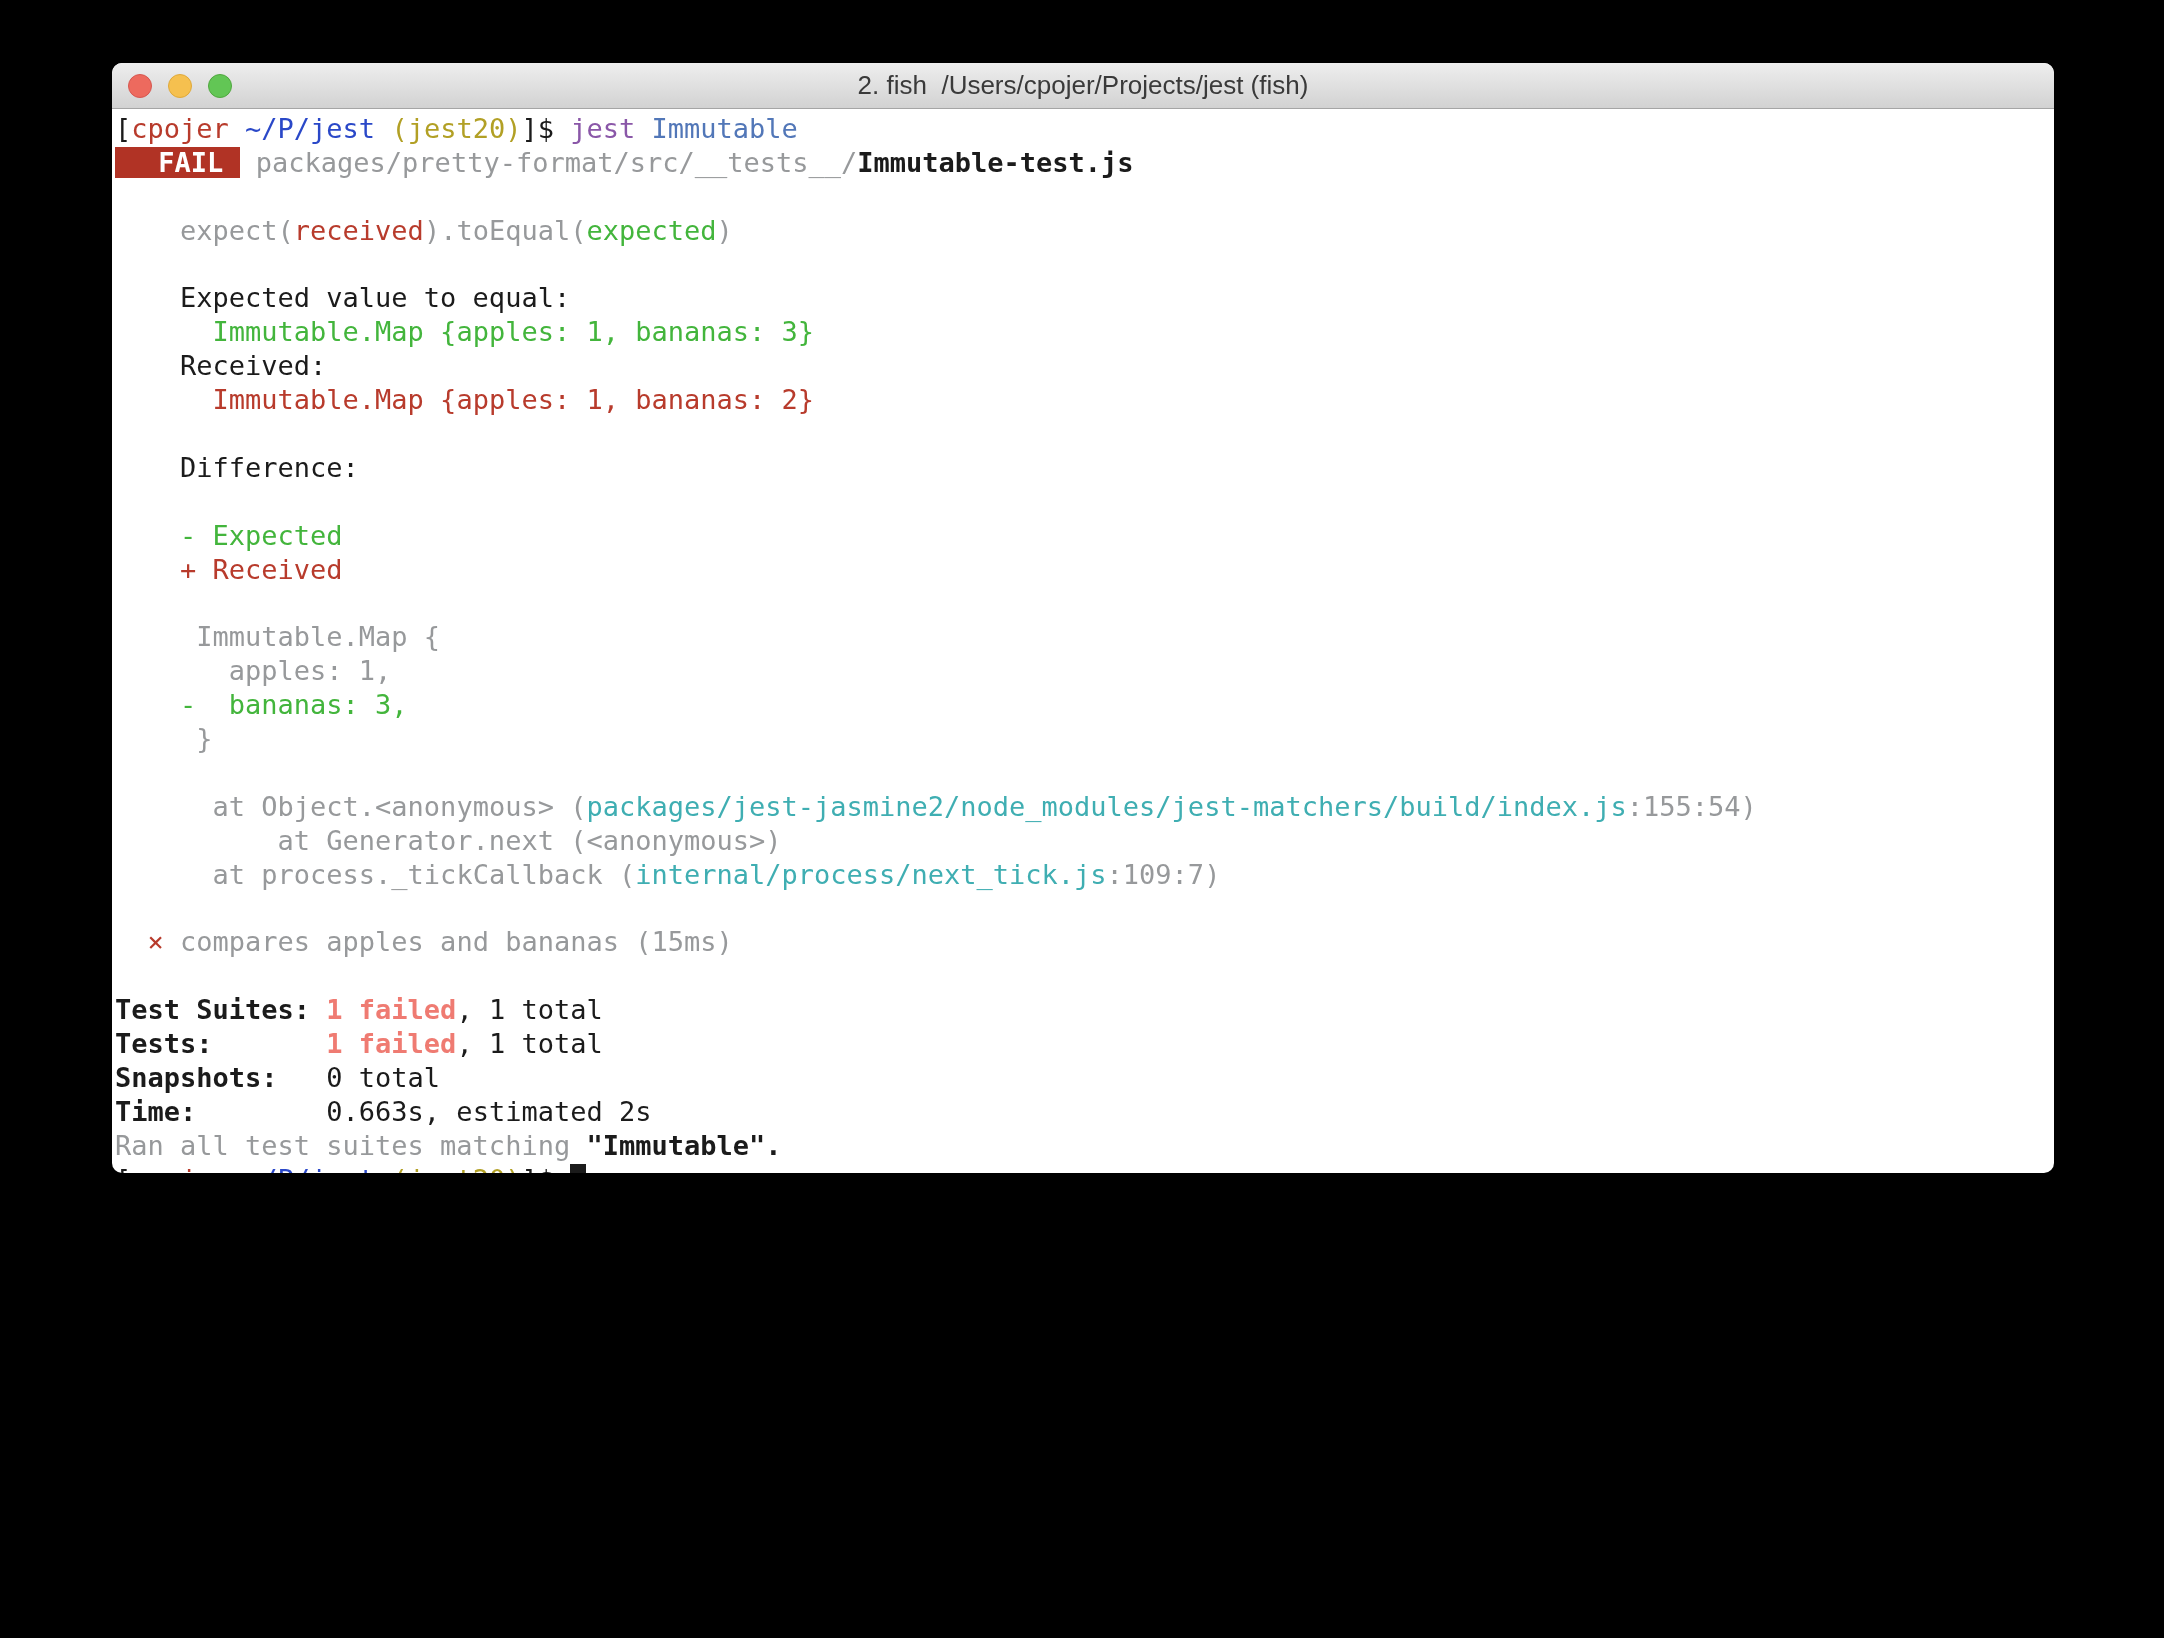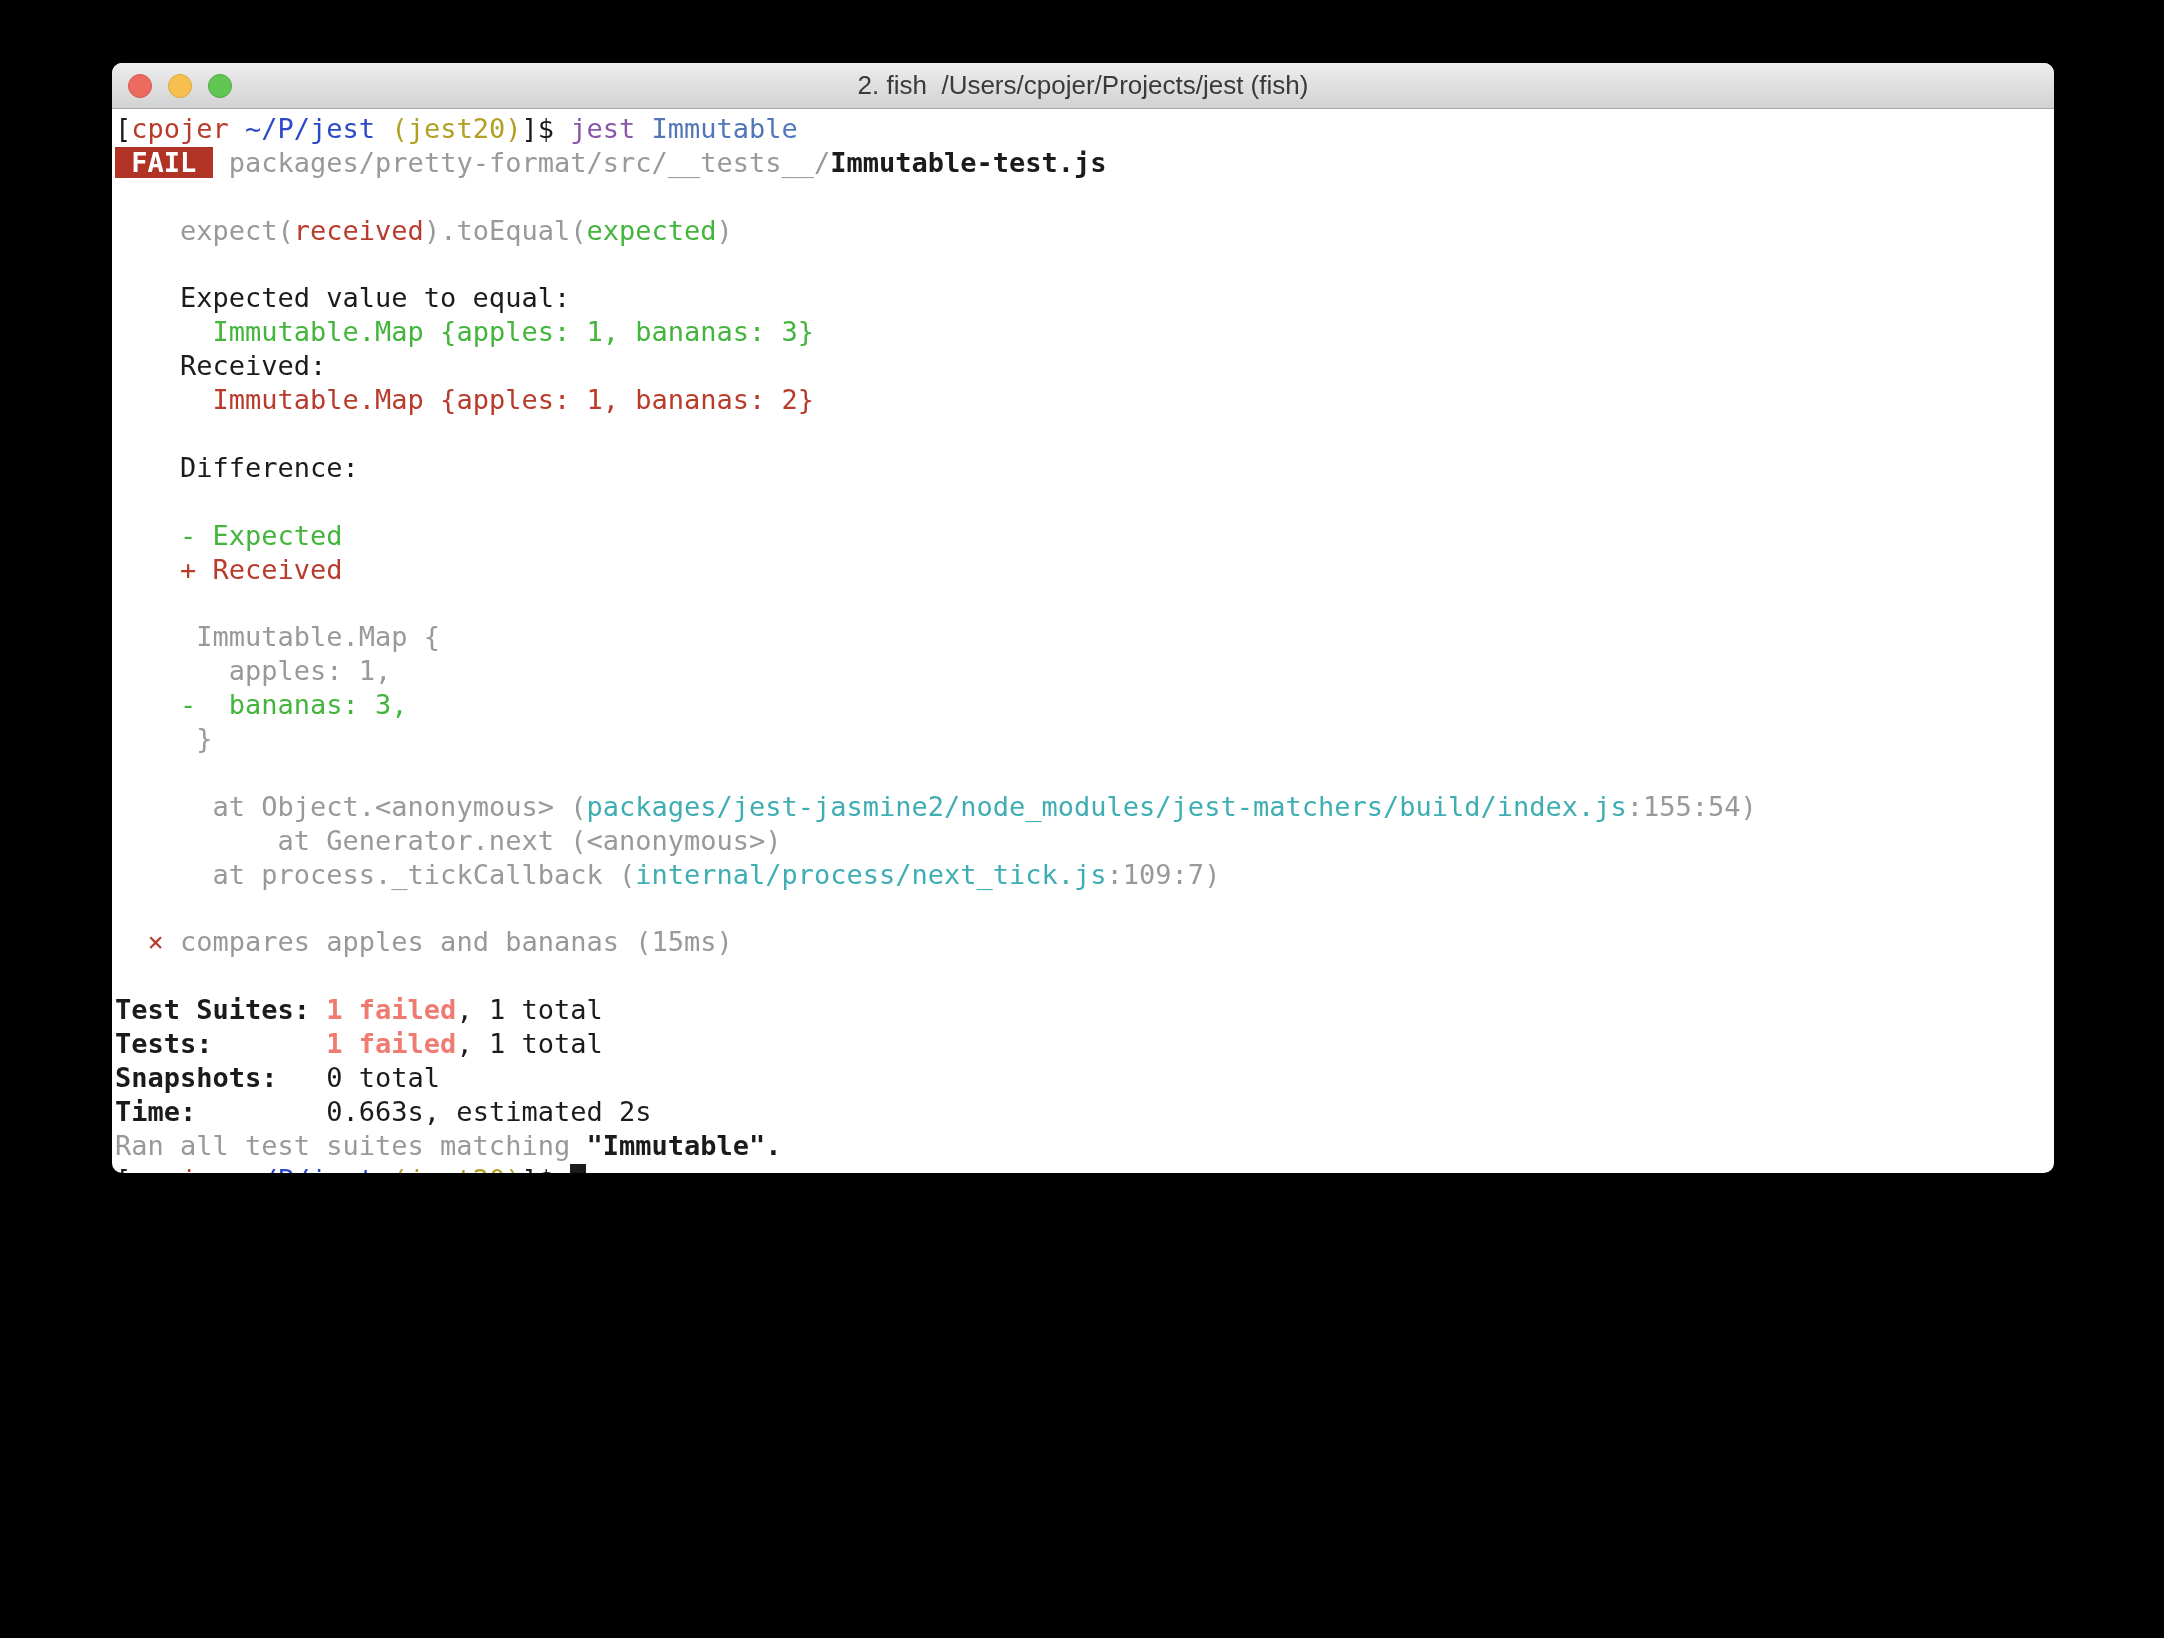--- a/index.html
+++ b/index.html
@@ -34,21 +34,21 @@
   .k{color:var(--fg);}
   .gy{color:var(--gray);text-align:center;}
   .rd{color:var(--red);}
   .sal{color:var(--salmon);}
   .gn{color:var(--green);}
   .bl{color:var(--blue);}
   .ol{color:var(--olive);}
   .pu{color:var(--purple);}
   .sb{color:var(--steelblue);text-align:right;}
   .cy{color:var(--cyan);}
-  .badge{background:var(--badge-bg);color:#fff;font-weight:bold;}
+  .badge{background:var(--badge-bg);color:#fff;font-weight:bold;padding-left:27px;}
   .cursor{background:var(--fg);}
 </style>
 </head>
 <body>
 
 <div class="window">
   <div class="titlebar">
     <div class="lights">
       <span class="light red"></span>
       <span class="light yellow"></span>

